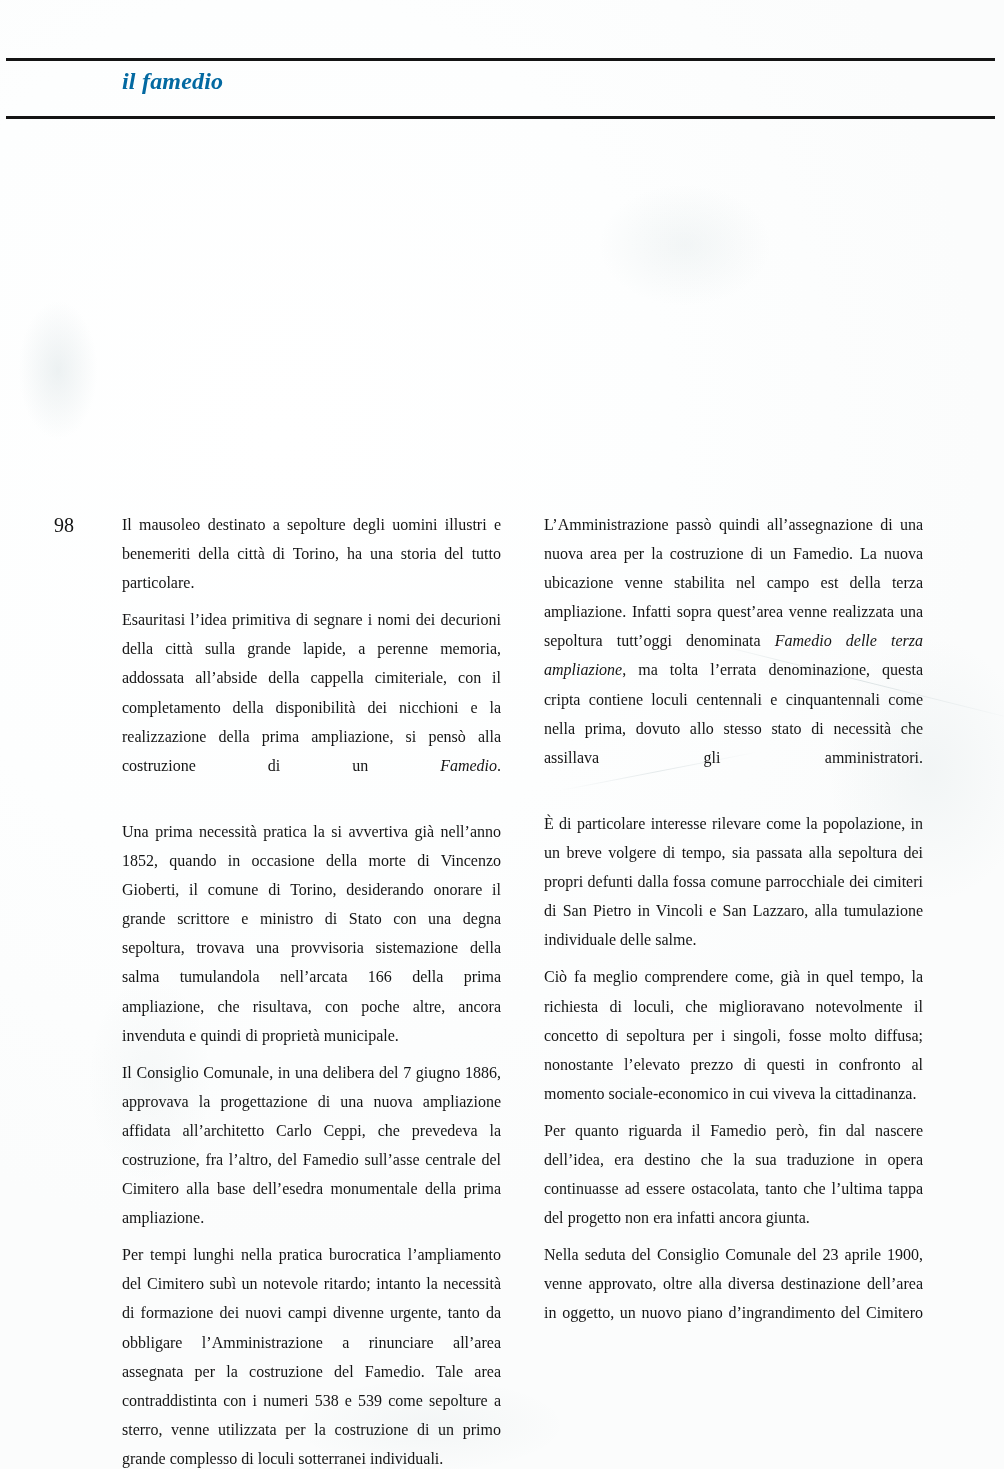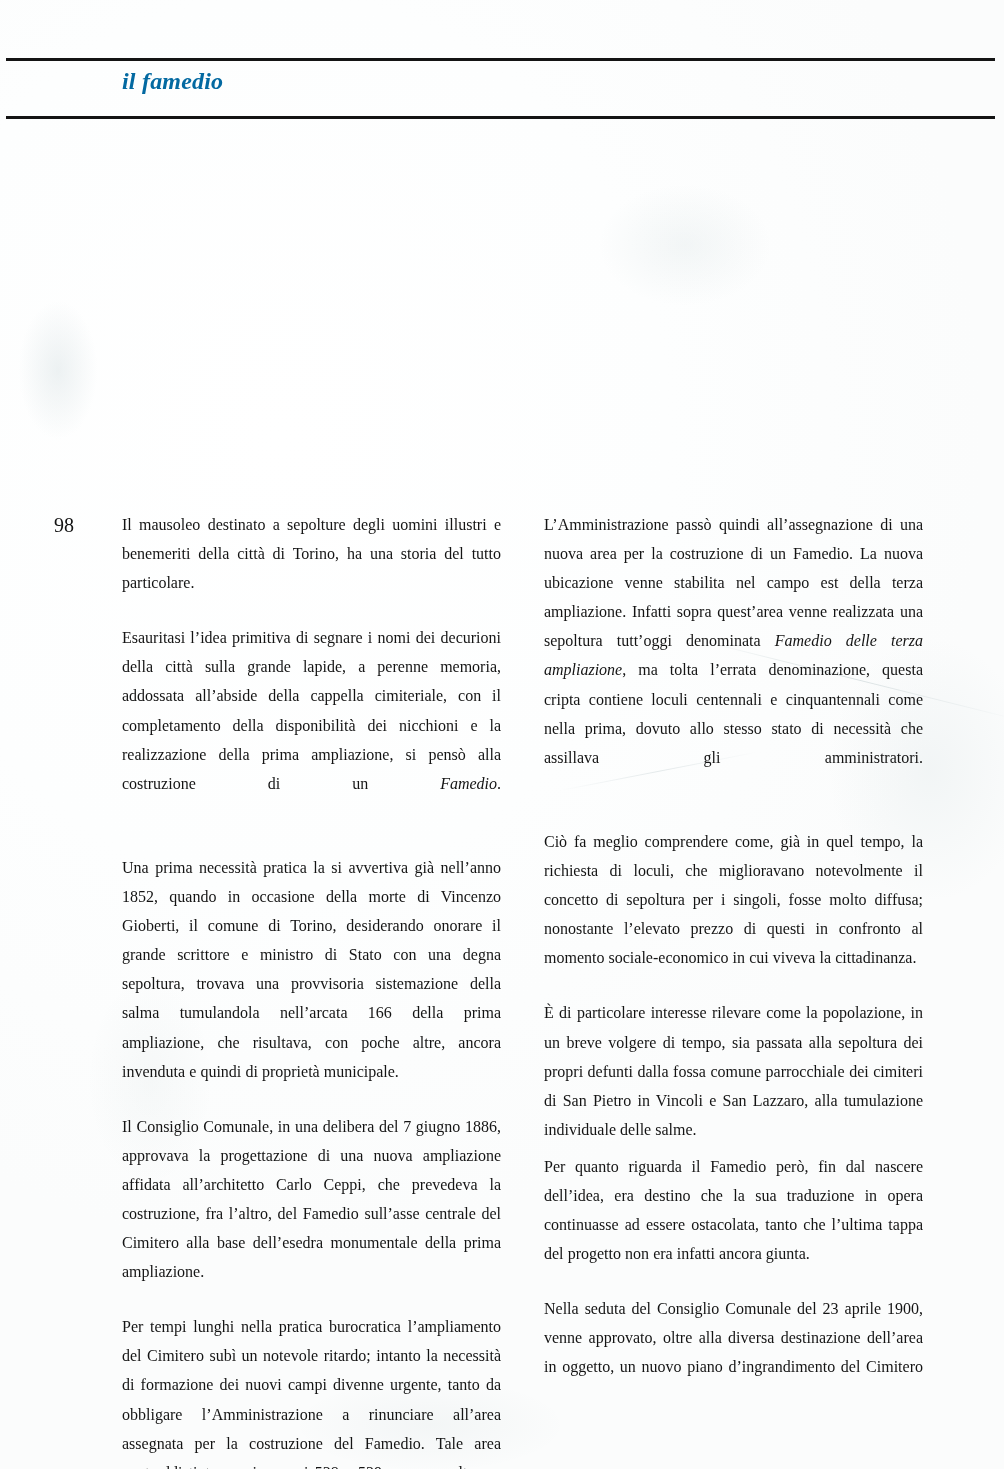--- a/index.html
+++ b/index.html
@@ -108,21 +108,21 @@
     margin: 0;
     font-size: 16px;
     line-height: 29.1px;
     text-align: justify;
     text-justify: inter-word;
     -webkit-hyphens: none;
     hyphens: none;
     color: #141414;
     word-spacing: .1px;
   }
-  .col p.gap    { margin-top: 26px; }
+  .col p.gap    { margin-top: 8px; }
   .col p.tight  { margin-top: 8px; }
   .col p i { font-style: italic; }
 
   
   .col p::after {
     content: "";
     display: inline-block;
     width: 100%;
   }
   .col p.nostretch::after { display: none; }
@@ -156,23 +156,23 @@
     <p class="gap nostretch">Una prima necessità pratica la si avvertiva già nell’anno 1852, quando in occasione della morte di Vincenzo Gioberti, il comune di Torino, desiderando onorare il grande scrittore e ministro di Stato con una degna sepoltura, trovava una provvisoria sistemazione della salma tumulandola nell’arcata 166 della prima ampliazione, che risultava, con poche altre, ancora invenduta e quindi di proprietà municipale.</p>
 
     <p class="gap nostretch">Il Consiglio Comunale, in una delibera del 7 giugno 1886, approvava la progettazione di una nuova ampliazione affidata all’architetto Carlo Ceppi, che prevedeva la costruzione, fra l’altro, del Famedio sull’asse centrale del Cimitero alla base dell’esedra monumentale della prima ampliazione.</p>
 
     <p class="gap nostretch">Per tempi lunghi nella pratica burocratica l’ampliamento del Cimitero subì un notevole ritardo; intanto la necessità di formazione dei nuovi campi divenne urgente, tanto da obbligare l’Amministrazione a rinunciare all’area assegnata per la costruzione del Famedio. Tale area contraddistinta con i numeri 538 e 539 come sepolture a sterro, venne utilizzata per la costruzione di un primo grande complesso di loculi sotterranei individuali.</p>
   </div>
 
   <div class="col">
     <p><span>L’Amministrazione passò quindi all’assegnazione di una nuova area per la costruzione di un Famedio. La nuova ubicazione venne stabilita nel campo est della terza ampliazione. Infatti sopra quest’area venne realizzata una sepoltura tutt’oggi denominata </span><i>Famedio delle terza ampliazione</i><span>, ma tolta l’errata denominazione, questa cripta contiene loculi centennali e cinquantennali come nella prima, dovuto allo stesso stato di necessità che assillava gli amministratori.</span></p>
 
+    <p class="gap nostretch">È di particolare interesse rilevare come la popolazione, in un breve volgere di tempo, sia passata alla sepoltura dei propri defunti dalla fossa comune parrocchiale dei cimiteri di San Pietro in Vincoli e San Lazzaro, alla tumulazione individuale delle salme.</p>
+
     <p class="gap nostretch">Ciò fa meglio comprendere come, già in quel tempo, la richiesta di loculi, che miglioravano notevolmente il concetto di sepoltura per i singoli, fosse molto diffusa; nonostante l’elevato prezzo di questi in confronto al momento sociale-economico in cui viveva la cittadinanza.</p>
-
-    <p class="gap nostretch">È di particolare interesse rilevare come la popolazione, in un breve volgere di tempo, sia passata alla sepoltura dei propri defunti dalla fossa comune parrocchiale dei cimiteri di San Pietro in Vincoli e San Lazzaro, alla tumulazione individuale delle salme.</p>
 
     <p class="tight nostretch">Per quanto riguarda il Famedio però, fin dal nascere dell’idea, era destino che la sua traduzione in opera continuasse ad essere ostacolata, tanto che l’ultima tappa del progetto non era infatti ancora giunta.</p>
 
     <p class="gap"><span>Nella seduta del Consiglio Comunale del 23 aprile 1900, venne approvato, oltre alla diversa destinazione dell’area in oggetto, un nuovo piano d’ingrandimento del Cimitero </span></p>
 
   </div>
 
 </div>
 
 </body></html>

